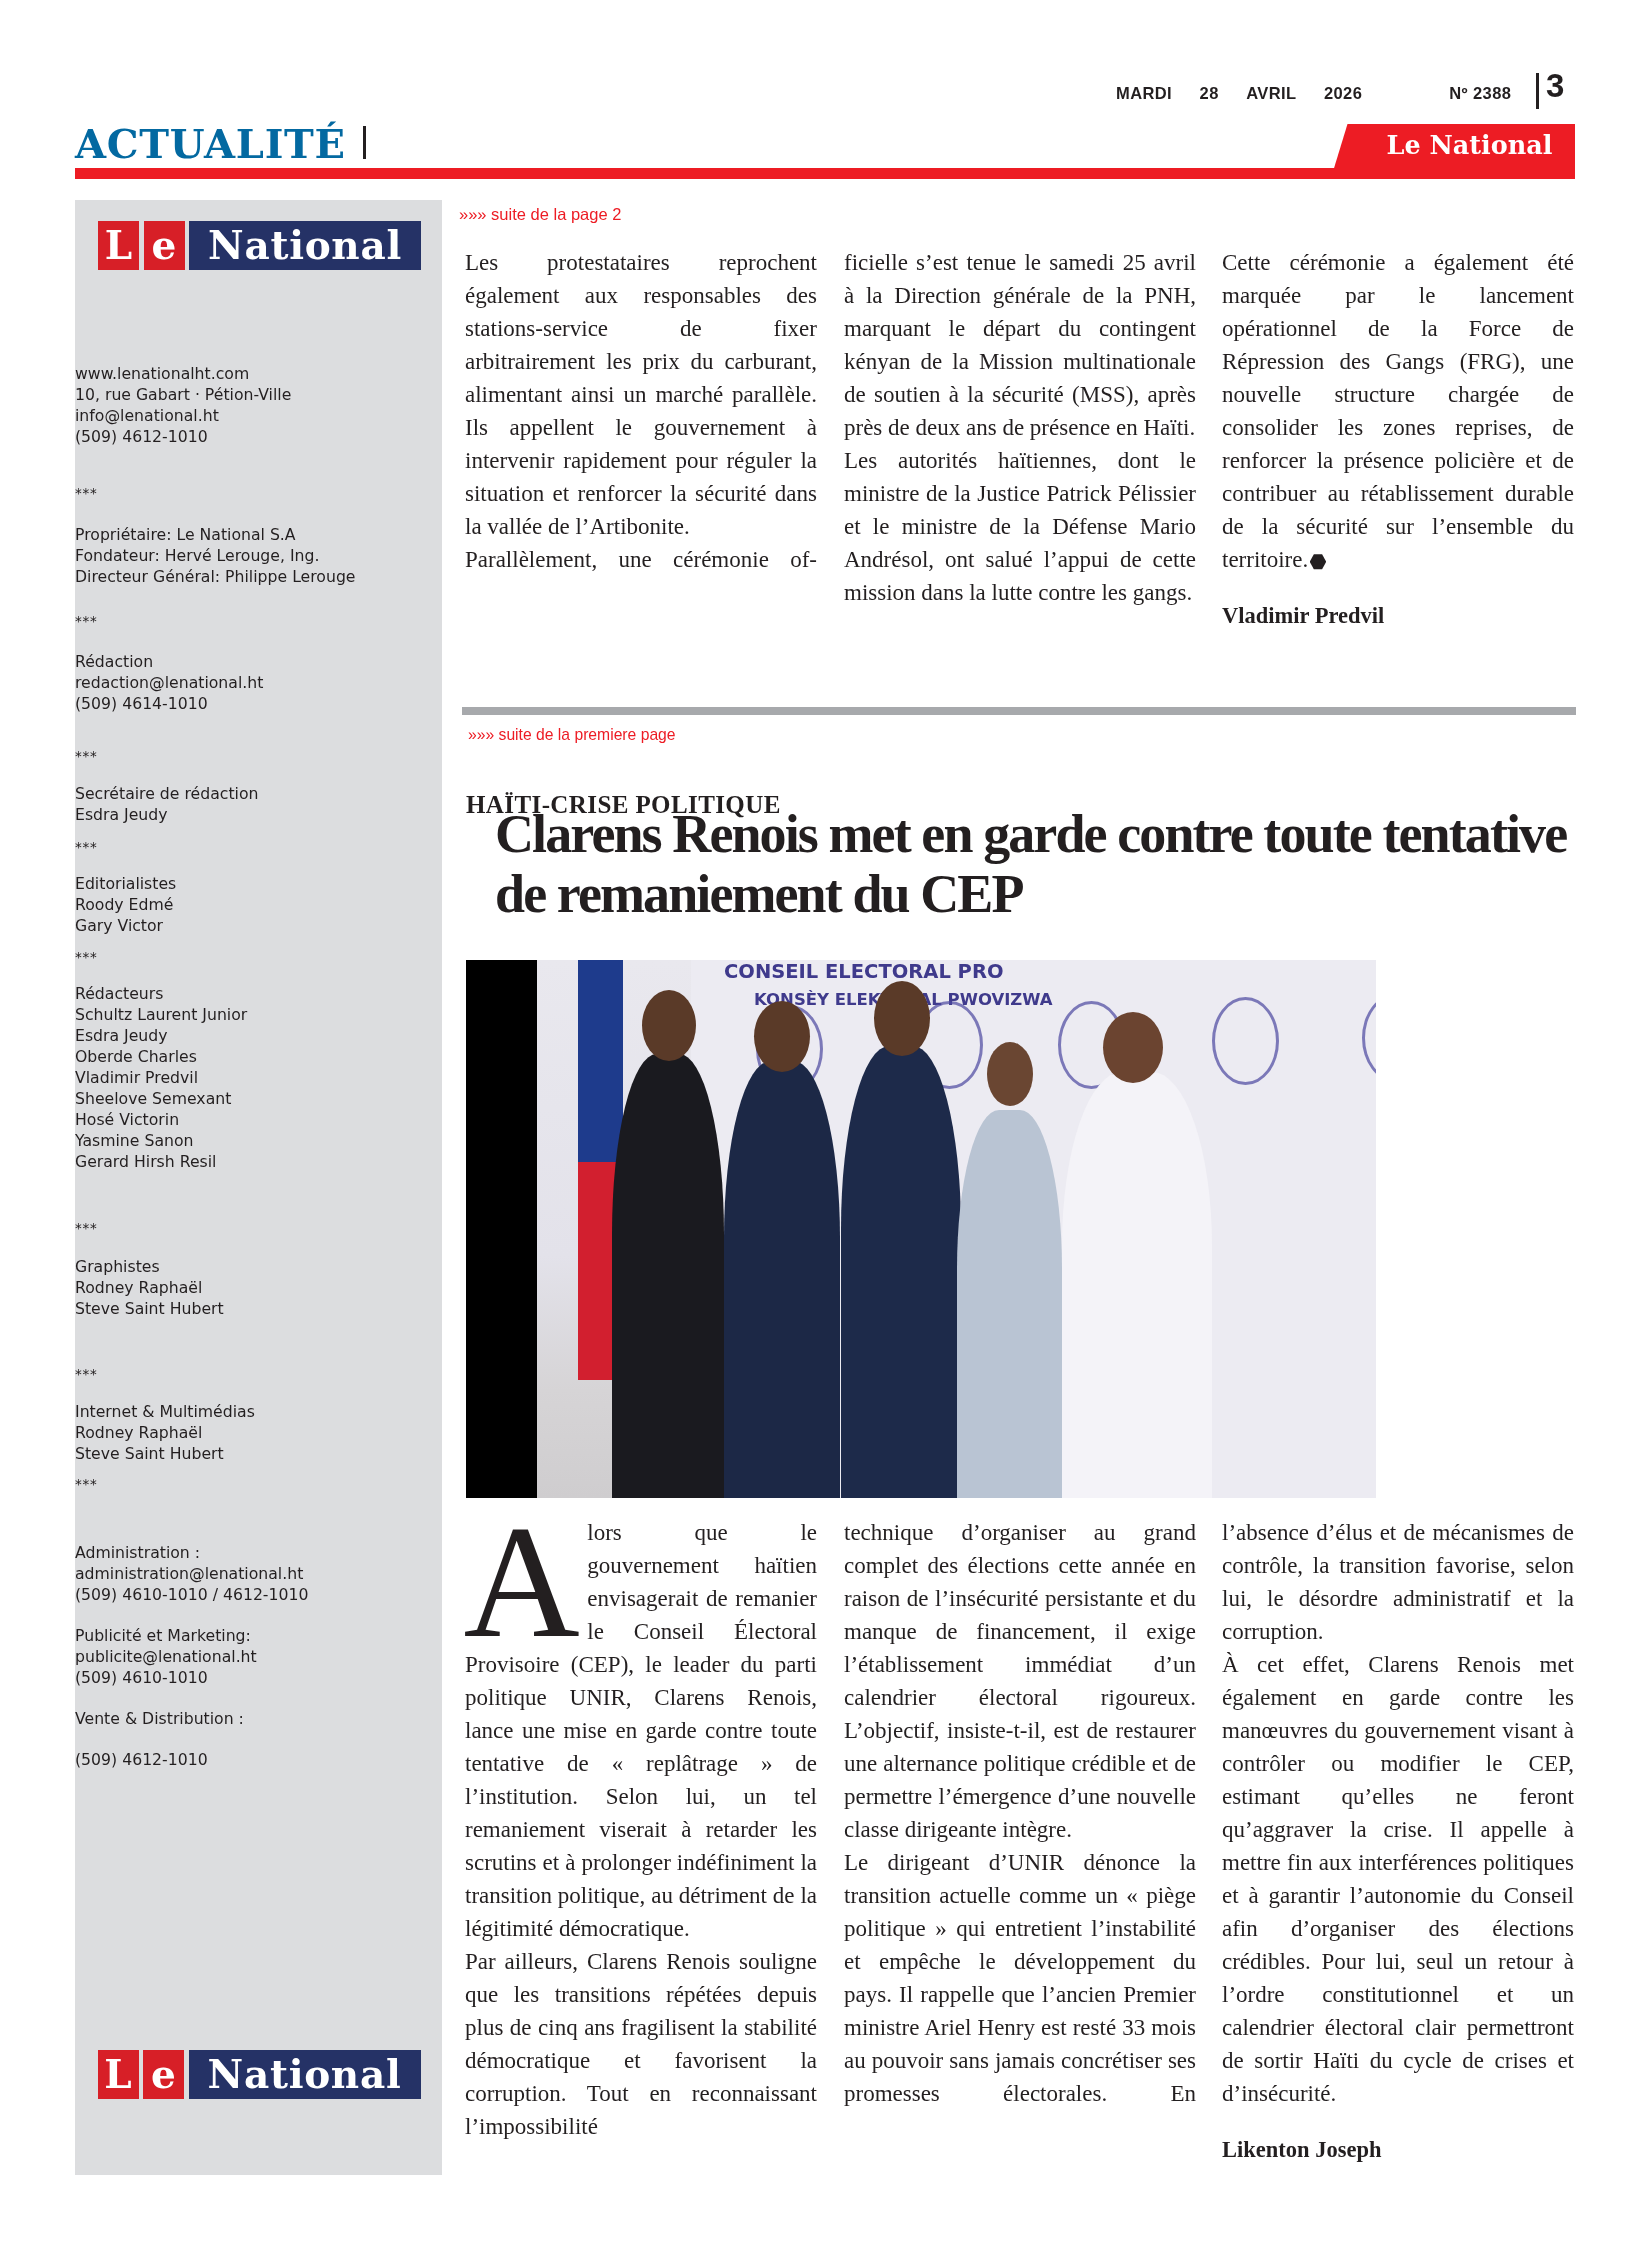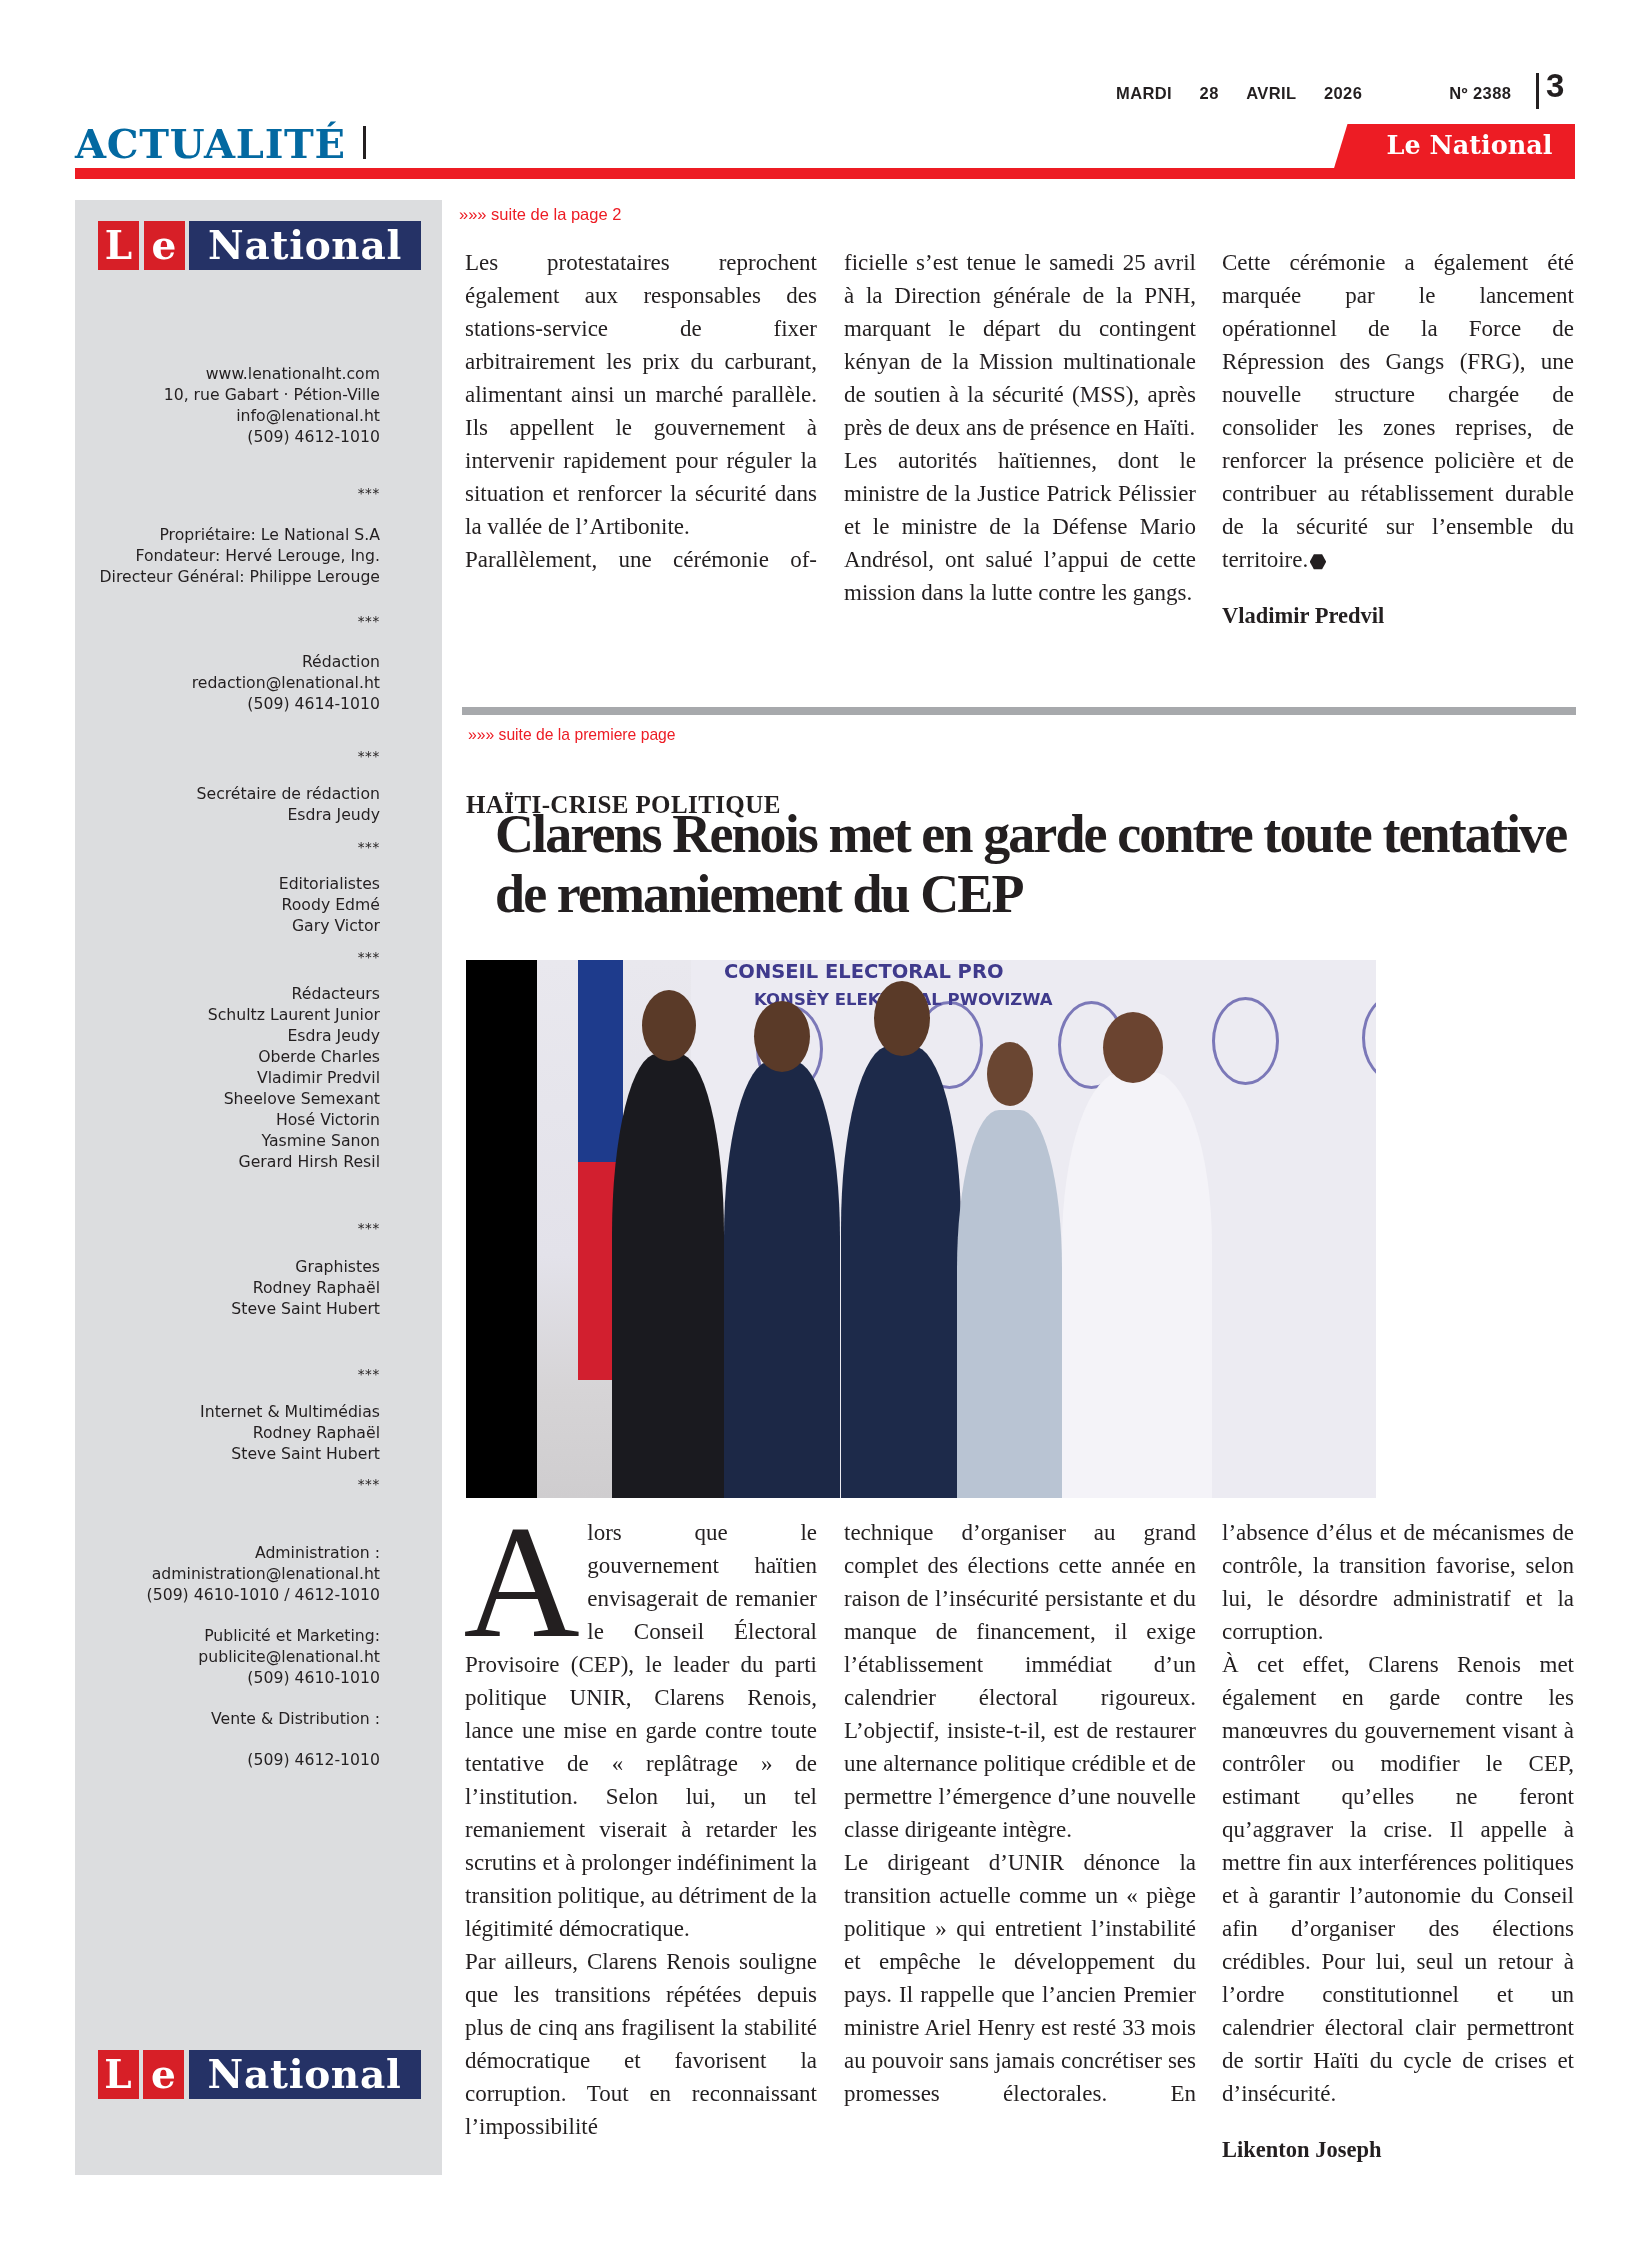--- a/index.html
+++ b/index.html
@@ -19,21 +19,21 @@
   .red-tab { top:124px; left:1331px; width:244px; height:54px; background:#ed1c24; clip-path:polygon(16.5px 0, 100% 0, 100% 100%, 0 100%); }
   .red-tab-label { top:130px; left:1372px; width:195px; text-align:center; font-family:"DejaVu Serif", serif; font-weight:bold; font-size:25.5px; color:#ffffff; }
 
   
   .sidebar { top:200px; left:75px; width:367px; height:1975px; background:#dcdddf; }
   .logo { position:absolute; display:flex; gap:4.5px; height:49px; }
   .logo .le { width:41px; height:49px; background:#d71f27; color:#fff; font-family:"DejaVu Serif", serif; font-weight:bold; font-size:39px; line-height:49px; text-align:center; }
   .logo .nat { width:232px; height:49px; background:#253266; color:#fff; font-family:"DejaVu Serif", serif; font-weight:bold; font-size:39px; line-height:49px; text-align:center; letter-spacing:0.7px; }
   .logo-top { top:21px; left:23px; }
   .logo-bottom { top:1850px; left:22.5px; }
-  .masthead { position:absolute; left:0; width:305px; text-align:right; font-family:"DejaVu Sans", sans-serif; font-size:15.7px; line-height:21px; color:#231f20; }
+  .masthead { position:absolute; left:0; width:305px; text-align:left; font-family:"DejaVu Sans", sans-serif; font-size:15.7px; line-height:21px; color:#231f20; }
   .masthead .line { display:block; }
   .masthead .stars { display:block; font-size:13.5px; letter-spacing:0.7px; }
 
   
   .col { position:absolute; font-family:"Liberation Serif", serif; font-size:23px; line-height:33px; text-align:justify; color:#231f20; hyphens:auto; }
   .col p { margin:0; }
   .kicker-red { position:absolute; font-family:"Liberation Sans", sans-serif; font-size:16.5px; color:#ed1c24; }
   .byline { font-family:"Liberation Serif", serif; font-weight:bold; font-size:22.5px; color:#231f20; }
   .end-mark { display:inline-block; width:16.5px; height:16.5px; background:#231f20; clip-path:polygon(25% 5%,75% 5%,100% 50%,75% 95%,25% 95%,0 50%); vertical-align:middle; margin-left:1.5px; }
 

